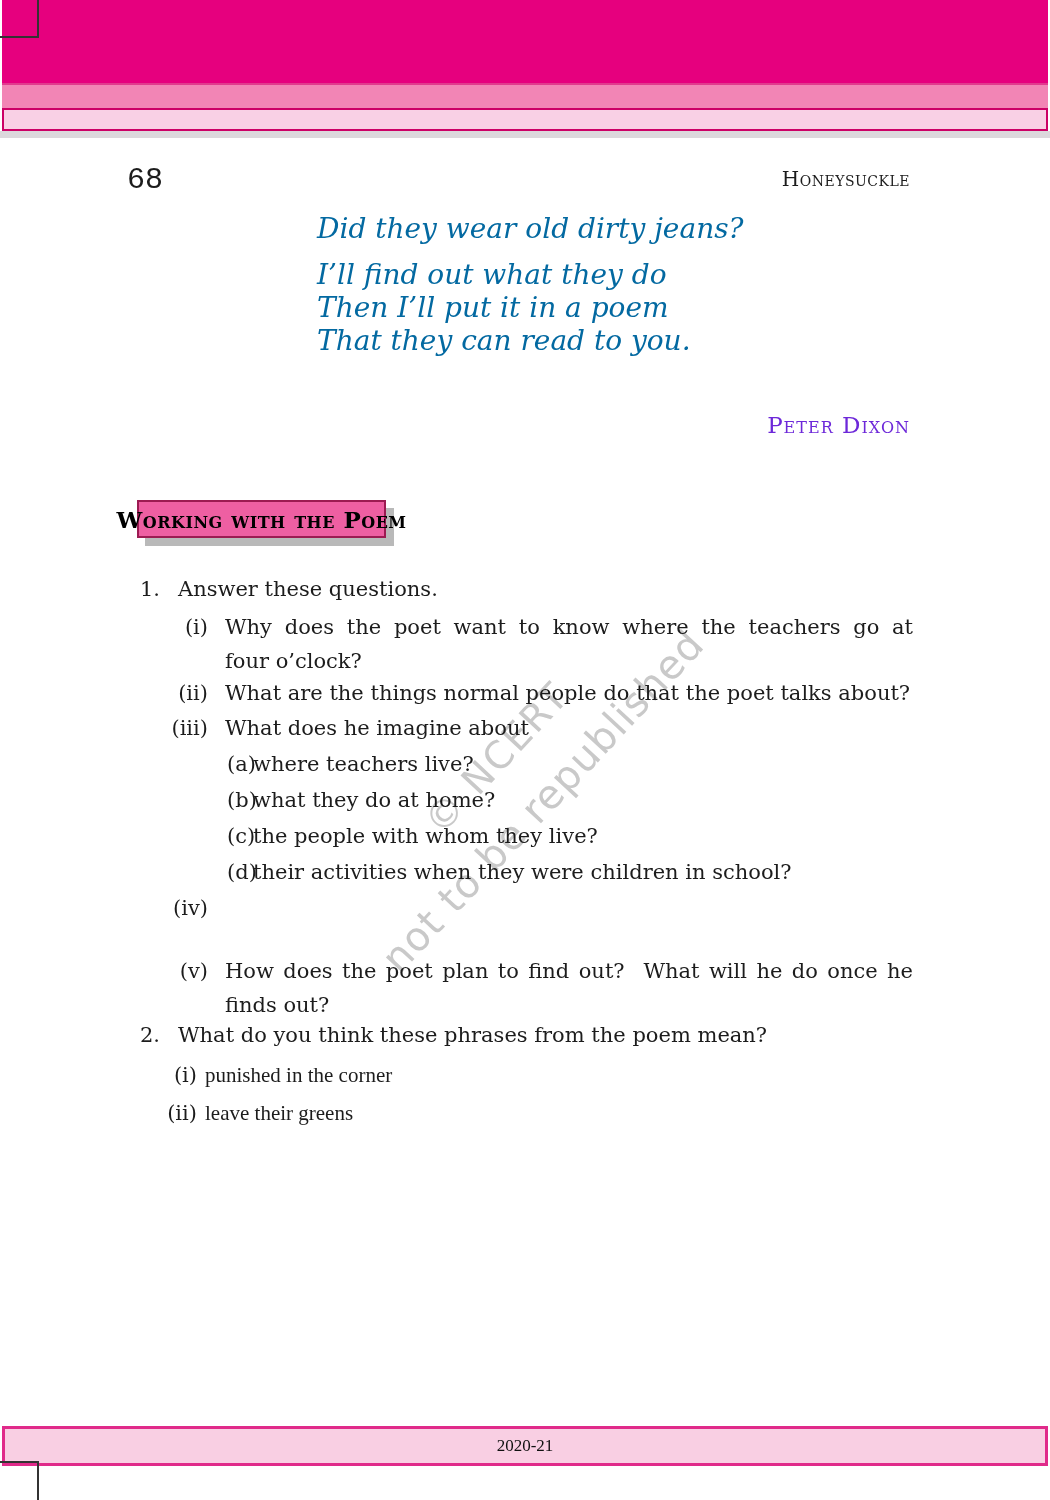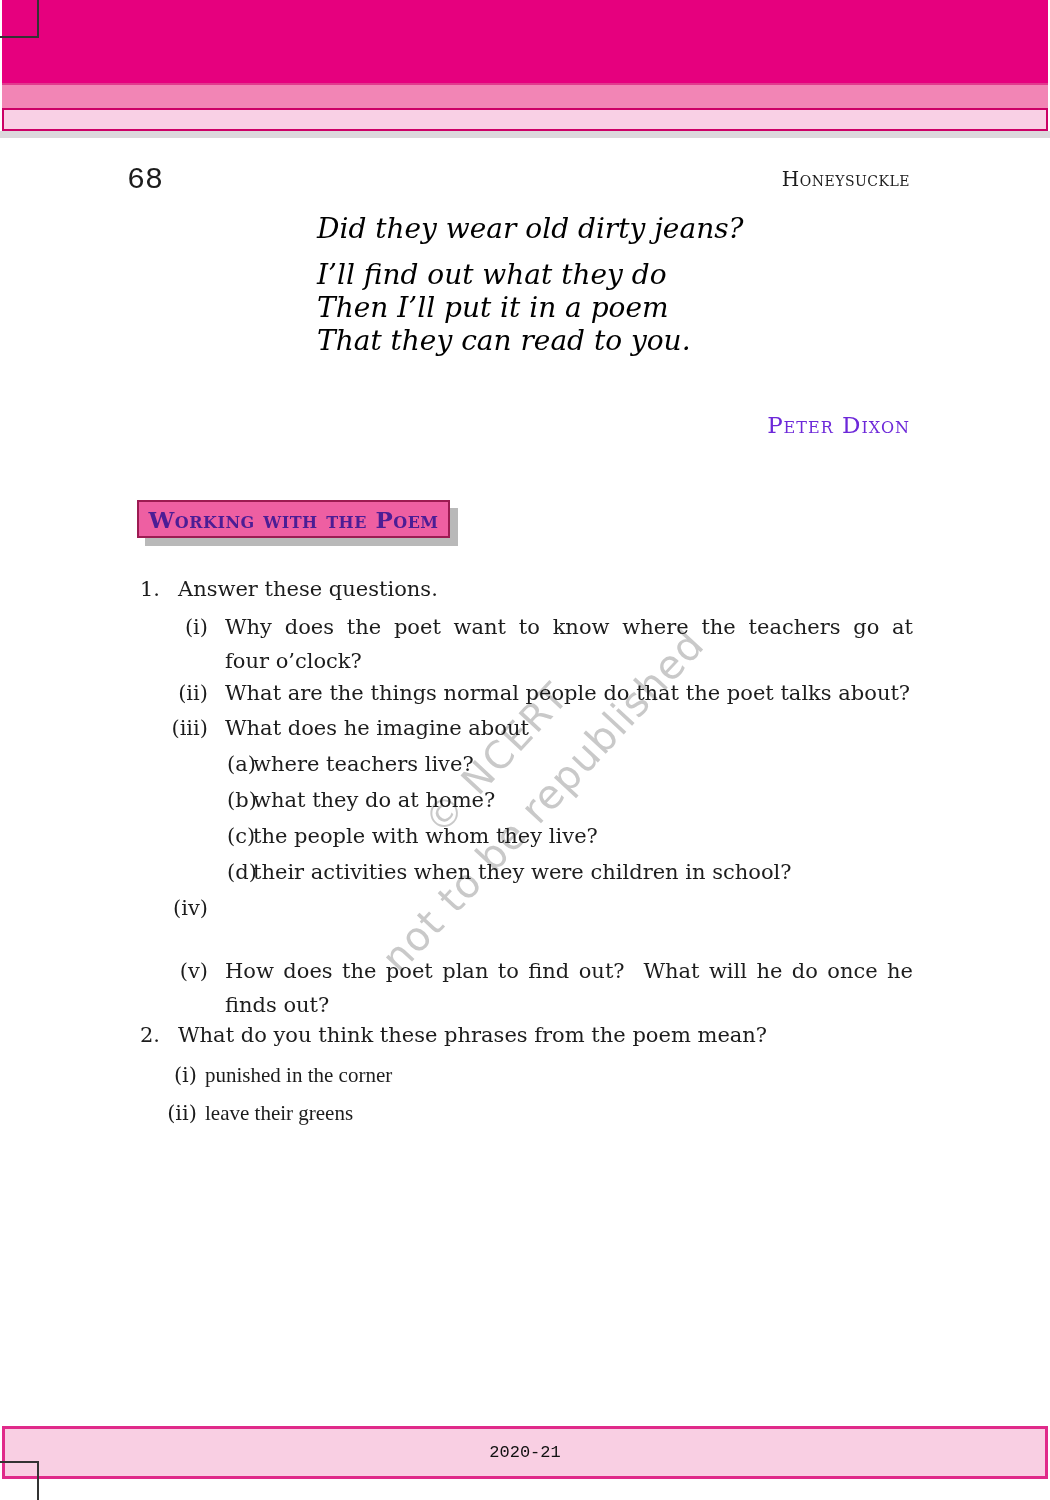--- a/index.html
+++ b/index.html
@@ -21,33 +21,33 @@
   .m-tl-v { left:37px; top:0; width:2px; height:38px; }
   .m-tl-h { left:0; top:36px; width:39px; height:2px; }
   .m-bl-h { left:0; top:1461px; width:39px; height:2px; }
   .m-bl-v { left:37px; top:1461px; width:2px; height:39px; }
 
   
   .page-num { position:absolute; left:127px; top:163px; font-size:30px;font-family:Liberation Mono, monospace; }
   .running-title { position:absolute; right:140px; top:167px; font-size:20px; font-variant:small-caps; letter-spacing:0.5px; }
 
   
-  .poem { position:absolute; left:317px; top:212px; font-style:italic; font-size:28px; line-height:33px; color:#000000; z-index:2; }
+  .poem { position:absolute; left:317px; top:212px; font-style:italic; font-size:28px; line-height:33px; color:#0369a1; z-index:2; }
   .poem .pl { display:block; white-space:nowrap; }
   .poem .stanza-gap { margin-bottom:13px; }
   .attribution { position:absolute; right:140px; top:412px; font-size:23px; font-variant:small-caps; letter-spacing:1px; color:#6d28d9; z-index:2; }
 
   
   .section-heading {
-    position:absolute; left:137px; top:500px; width:313px; height:38px;
+    position:absolute; left:137px; top:500px; width:249px; height:38px;
     background:#ee5fa2; border:2px solid #9c1b52;
     box-shadow:8px 8px 0 0 #b9b9b9;
     display:flex; align-items:center; justify-content:center;
     font-variant:small-caps; font-weight:bold; font-size:23px; letter-spacing:0.5px;
-    color:#4c1d95; white-space:nowrap; z-index:2;
+    color:#000000; white-space:nowrap; z-index:2;
   }
 
   
   .watermark {
     position:absolute; left:300px; top:570px; width:440px; height:420px;
     display:flex; flex-direction:column; align-items:center; justify-content:center; gap:18px;
     transform:rotate(-47deg);
     font-family:"DejaVu Sans", sans-serif; color:#c9c9c9; z-index:1;
     pointer-events:none;
   }
@@ -65,24 +65,24 @@
   .ln.just { white-space:normal; text-align:justify; text-align-last:justify; }
   .subrow { position:absolute; left:227px; display:flex; font-size:21px; line-height:34px; z-index:2; }
   .sublbl { width:25px; flex:none; }
   .subtxt { margin-left:1px; white-space:nowrap; }
   .q2row { position:absolute; left:137px; display:flex; font-size:21px; line-height:34px; z-index:2; }
   .q2lbl { width:60px; text-align:right; flex:none; }
   .q2txt { margin-left:8px; white-space:nowrap;font-family:Liberation Serif, serif; }
 
   
   .footer-band {
-    position:absolute; left:2px; top:1426px; width:1046px; height:53px;
+    position:absolute; left:2px; top:1426px; width:1046px; height:40px;
     background:#f9cfe3; border:3px solid #e02a8a;
     display:flex; align-items:center; justify-content:center;
-    font-family:Liberation Mono, monospace; font-size:17px; color:#111; z-index:5;
+    font-family:Liberation Serif, serif; font-size:17px; color:#111; z-index:5;
   }
 </style>
 </head>
 <body>
 
 <div class="page">
 
   <div class="band1"></div>
   <div class="band2"></div>
   <div class="band3"></div>

